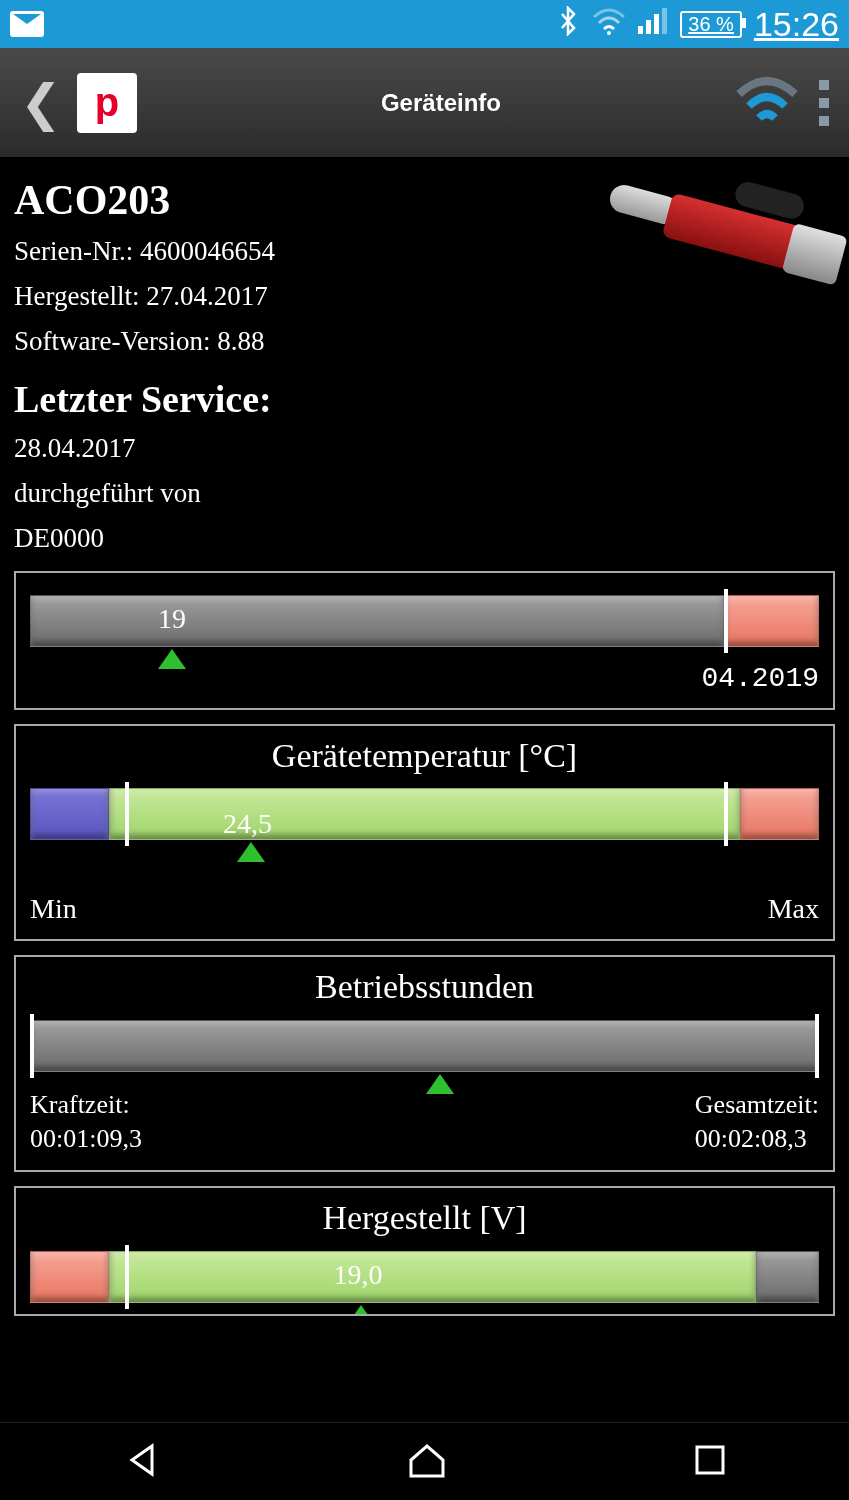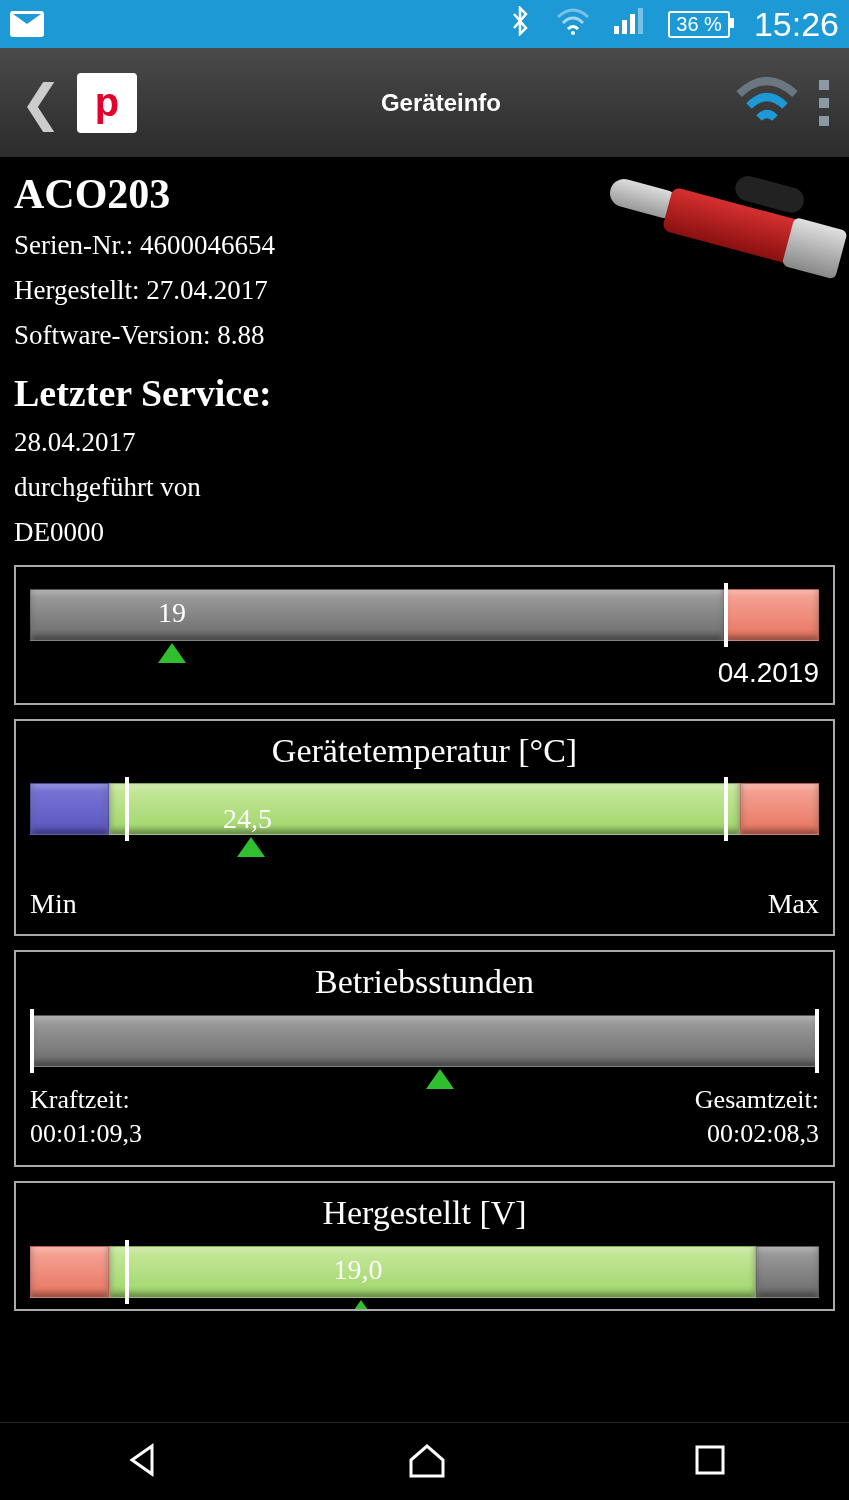--- a/index.html
+++ b/index.html
@@ -17,21 +17,21 @@
     height: 48px;
     background: #1d9ad6;
     display: flex;
     align-items: center;
     justify-content: space-between;
     padding: 0 10px;
     color: #fff;
     font-size: 28px;
   }
   .status-left { display:flex; align-items:center; gap:10px;}
-  .status-right { display:flex; align-items:center; gap:24px;}
+  .status-right { display:flex; align-items:center; gap:12px;text-decoration:underline;}
   .mail-icon {
     width: 34px; height: 26px; background:#fff; border-radius:3px;
     position: relative;
   }
   .mail-icon::after{
     content:""; position:absolute; left:3px; top:3px; width:0;height:0;
     border-left:14px solid transparent; border-right:14px solid transparent;
     border-top:10px solid #1d9ad6;
   }
   .batt-box{
@@ -52,21 +52,21 @@
     width:60px;height:60px;background:#fff;border-radius:4px;
     display:flex;align-items:center;justify-content:center;
     font-weight:bold;font-size:40px;color:#e4002b;position:relative;margin-right:20px;
   }
   .header-titles{flex:1;text-align:center;}
   .header-titles div{font-size:24px; font-weight:bold; line-height:1.15;}
   .wifi-big{margin-left:10px;margin-right:20px;}
   .menu-dots{display:flex;flex-direction:column;gap:8px;align-items:center;}
   .menu-dots span{width:10px;height:10px;background:#8a9aa5;}
   
-  .content{padding:12px 14px 0 14px;}
+  .content{padding:18px 14px 0 14px;}
   .device-top{display:flex;justify-content:space-between;align-items:flex-start;}
   .device-name{font-size:42px;font-weight:bold;font-family:Georgia,serif;}
   .info-line{font-size:27px;color:#ffffff;line-height:1.3;font-family:Georgia,serif;margin-top:10px;}
   .tool-img{
     width:230px;height:110px;position:relative;transform:rotate(15deg);
   }
   .tool-body{position:absolute;left:60px;top:30px;width:150px;height:45px;background:linear-gradient(#d63030,#8a1010);border-radius:8px;}
   .tool-head{position:absolute;right:-10px;top:28px;width:55px;height:50px;background:linear-gradient(#e0e0e0,#888);border-radius:6px;}
   .tool-shaft{position:absolute;left:0;top:35px;width:70px;height:28px;background:linear-gradient(#ddd,#999);border-radius:14px;}
   .tool-handle{position:absolute;left:120px;top:0;width:70px;height:25px;background:#222;border-radius:15px;}
@@ -83,25 +83,25 @@
   .seg-green{background:linear-gradient(#c8e99d,#9fd56a);}
   .seg-red{background:linear-gradient(#f7a79a,#e7745f);}
   .seg-blue{background:linear-gradient(#7a76d6,#5a55c0);}
   .vtick{position:absolute;top:-6px;width:4px;height:64px;background:#fff;}
   .marker-tri{
     position:absolute;width:0;height:0;
     border-left:14px solid transparent;border-right:14px solid transparent;
     border-bottom:20px solid #2fbf2f;
   }
   .marker-val{position:absolute;color:#fff;font-size:28px;font-family:Georgia,serif;}
-  .sub-right-only{display:flex;justify-content:flex-end;font-size:28px;margin-top:10px;font-family:Liberation Sans, sans-serif;text-align:center;}
+  .sub-right-only{display:flex;justify-content:flex-end;font-size:28px;margin-top:10px;font-family:Liberation Mono, monospace;text-align:center;}
   .minmax{display:flex;justify-content:space-between;font-size:28px;margin-top:33px;font-family:Georgia,serif;}
   .twocol{display:flex;justify-content:space-between;font-size:26px;margin-top:10px;font-family:Georgia,serif;}
   .twocol div{line-height:1.3;}
-  .twocol .r{text-align:right;}
+  .twocol .r{text-align:left;}
   
   .navbar{
     position:absolute;left:0;right:0;bottom:0;height:78px;
     background:#000;display:flex;align-items:center;justify-content:space-around;
     border-top:1px solid #222;
   }
   .nav-icn{color:#fff;}
 </style>
 </head>
 <body>

